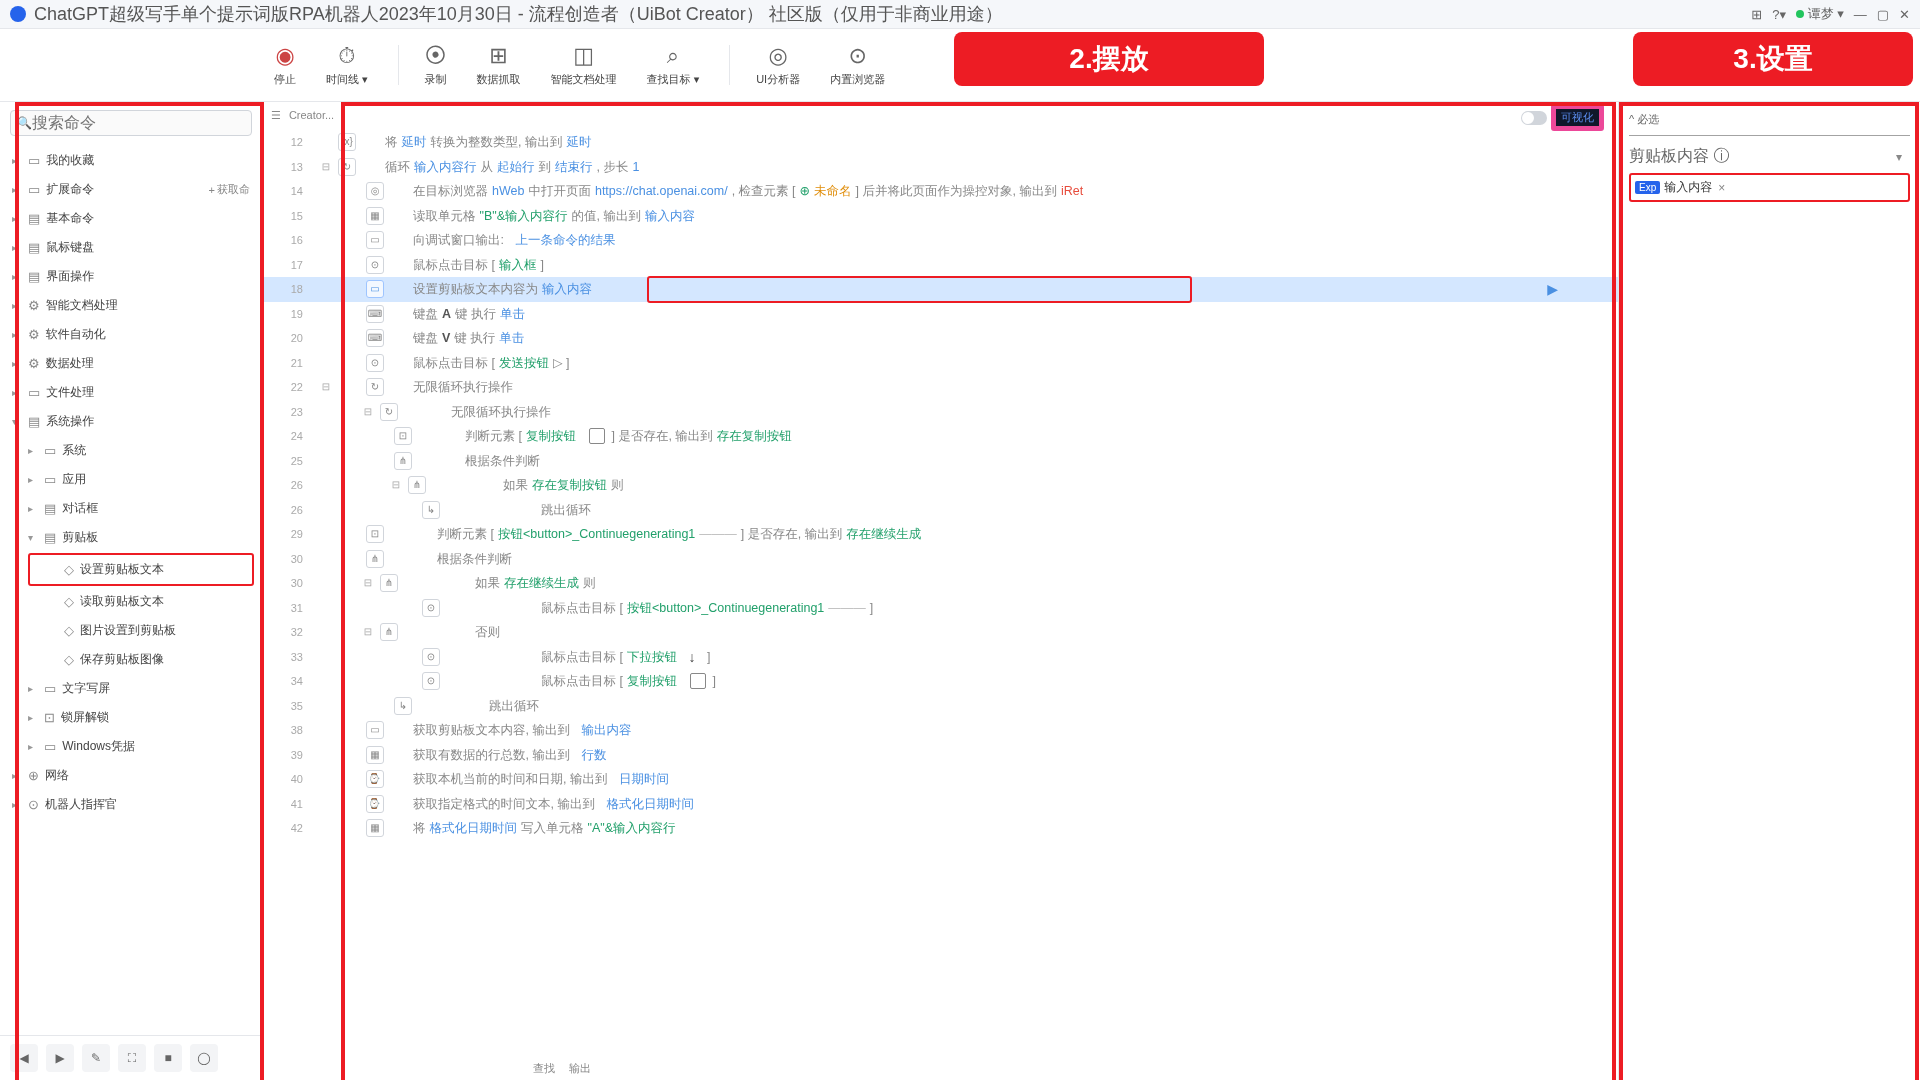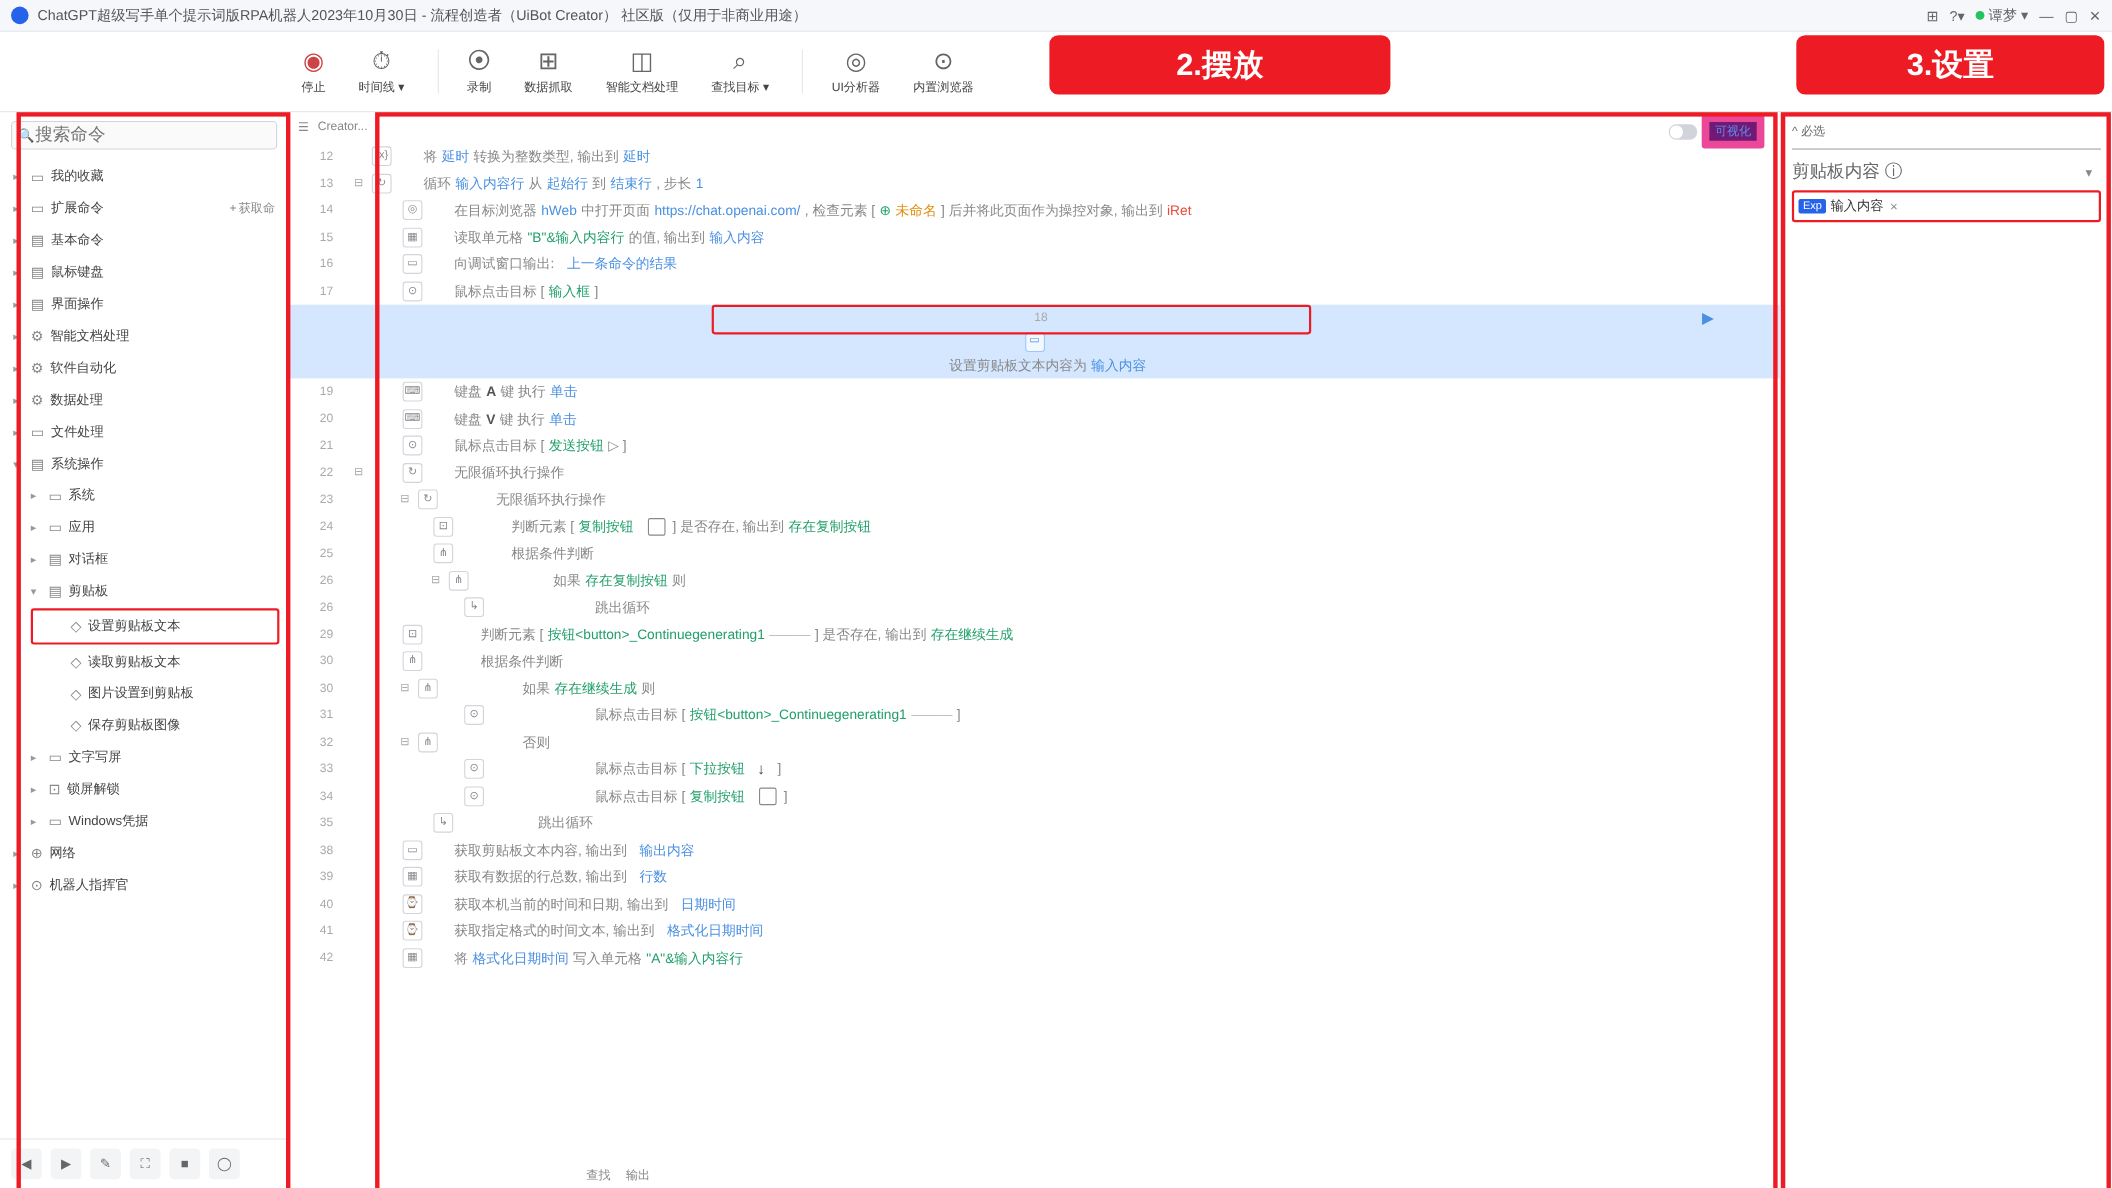--- a/index.html
+++ b/index.html
@@ -1,20 +1,20 @@
 <!DOCTYPE html>
 <html><head>
 <meta charset="utf-8">
 <style>
 * { box-sizing: border-box; margin: 0; padding: 0; }
 body { font-family: "Microsoft YaHei", sans-serif; font-size: 12px; color: #333; background: #fff; overflow: hidden; }
 .app { width: 1920px; height: 1080px; position: relative; }
 .titlebar { height: 29px; background: #f5f7fa; display: flex; align-items: center; padding: 0 10px; border-bottom: 1px solid #e5e7eb; }
 .titlebar .logo { width: 16px; height: 16px; background: #2563eb; border-radius: 50%; margin-right: 8px; }
-.titlebar .title { flex: 1; color: #555; font-size: 13px; }
+.titlebar .title { flex: 1; color: #555; font-size: 18px; }
 .titlebar .winbtns { display: flex; gap: 10px; align-items: center; }
 .titlebar .winbtns > span { color: #666; font-size: 13px; cursor: pointer; }
 .grid-ic { color: #888; }
 .help-ic { color: #888; }
 .userdot { width: 8px; height: 8px; background: #22c55e; border-radius: 50%; display: inline-block; }
 .toolbar { height: 73px; background: #fff; display: flex; align-items: center; border-bottom: 1px solid #e5e7eb; padding: 0 14px; }
 .tbtn { display: flex; flex-direction: column; align-items: center; gap: 3px; margin-right: 30px; color: #444; font-size: 11px; }
 .tbtn .ic { font-size: 22px; color: #666; }
 .tbtn.stop .ic { color: #c44; }
 .annot { position: absolute; background: #ed1c24; color: #fff; font-weight: bold; display: flex; align-items: center; justify-content: center; border-radius: 8px; z-index: 9; }
@@ -36,36 +36,36 @@
 .tnode.sel { border: 2px solid #ed1c24; border-radius: 3px; margin: 1px 8px 1px 28px; padding-left: 34px; }
 .extract { color: #888; font-size: 11px; display: flex; align-items: center; gap: 2px; }
 .botbtns { display: flex; align-items: center; gap: 8px; padding: 8px 10px; border-top: 1px solid #e5e7eb; }
 .botbtns span { width: 28px; height: 28px; background: #f3f4f6; border-radius: 4px; display: flex; align-items: center; justify-content: center; color: #666; }
 .editor { flex: 1; position: relative; display: flex; flex-direction: column; }
 .redbox-editor { position: absolute; border: 4px solid #ed1c24; left: 78px; top: 0; width: 1275px; height: 983px; pointer-events: none; z-index: 5; }
 .tabbar { height: 26px; display: flex; align-items: center; padding-left: 8px; gap: 8px; color: #888; font-size: 11px; }
 .vistoggle { position: absolute; right: 14px; top: 2px; display: flex; align-items: center; gap: 4px; }
 .switch { width: 26px; height: 14px; background: #d1d5db; border-radius: 8px; position: relative; }
 .switch::after { content: ""; position: absolute; left: 1px; top: 1px; width: 12px; height: 12px; background: #fff; border-radius: 50%; }
-.vislbl { color: #5b8def; font-size: 11px; border: 7px solid #ec4899; border-radius: 3px; padding: 1px 5px; background: #701a75; }
+.vislbl { color: #5b8def; font-size: 11px; border: 5px solid #ec4899; border-radius: 3px; padding: 1px 5px; background: #0f172a; }
 .code { flex: 1; overflow-y: auto; font-size: 12.5px; line-height: 24.5px; color: #555; padding-top: 2px; padding-bottom: 50px; }
 .ln { display: flex; align-items: center; min-height: 24.5px; }
 .lnum { width: 56px; text-align: right; padding-right: 16px; color: #aaa; font-size: 11px; user-select: none; }
 .gut { width: 28px; display: flex; align-items: center; justify-content: center; }
 .gic { width: 18px; height: 18px; border: 1px solid #d1d5db; border-radius: 3px; display: flex; align-items: center; justify-content: center; color: #888; font-size: 10px; background: #fff; }
 .gic.blue { border-color: #9ec5ff; color: #4a90e2; background: #f3f8ff; }
 .fold { width: 14px; display: flex; align-items: center; justify-content: center; color: #aaa; font-size: 10px; }
 .content { flex: 1; padding-left: 4px; white-space: nowrap; display: flex; align-items: center; gap: 4px; }
 .ind1 { padding-left: 24px; } .ind2 { padding-left: 48px; } .ind3 { padding-left: 72px; } .ind4 { padding-left: 96px; }
 .kw { color: #888; }
 .var-blue { color: #4a90e2; }
 .var-green { color: #22a06b; }
 .var-orange { color: #e08e0b; }
 .var-red { color: #e74c3c; }
-.hl-line { background: #d4e7ff; position: relative; flex-direction: column; }
+.hl-line { background: #d4e7ff; position: relative; }
 .hl-box { position: absolute; border: 2px solid #ed1c24; border-radius: 3px; left: 384px; width: 545px; height: 27px; z-index: 6; pointer-events: none; }
 .play { position: absolute; right: 60px; color: #4a90e2; font-size: 14px; }
 .clipish { display: inline-flex; width: 16px; height: 16px; border: 1.5px solid #888; border-radius: 2px; margin: 0 2px; }
 .arrow-dn { display: inline-block; font-size: 14px; color: #444; }
 .props { width: 302px; border-left: 1px solid #e5e7eb; position: relative; padding: 8px 10px; }
 .redbox-props { position: absolute; border: 4px solid #ed1c24; left: 0; top: 0; width: 300px; height: 983px; pointer-events: none; z-index: 5; }
 .props .hdr { font-size: 11px; color: #666; padding: 2px 0 8px; border-bottom: 1px solid #a3a3a3; }
 .props .lbl { font-size: 16px; color: #666; margin-top: 10px; }
 .props .val { margin-top: 6px; background: #fff; border: 2px solid #ed1c24; border-radius: 3px; padding: 4px; display: flex; align-items: center; gap: 4px; }
 .exp-tag { background: #2563eb; color: #fff; font-size: 10px; border-radius: 2px; padding: 1px 4px; }

